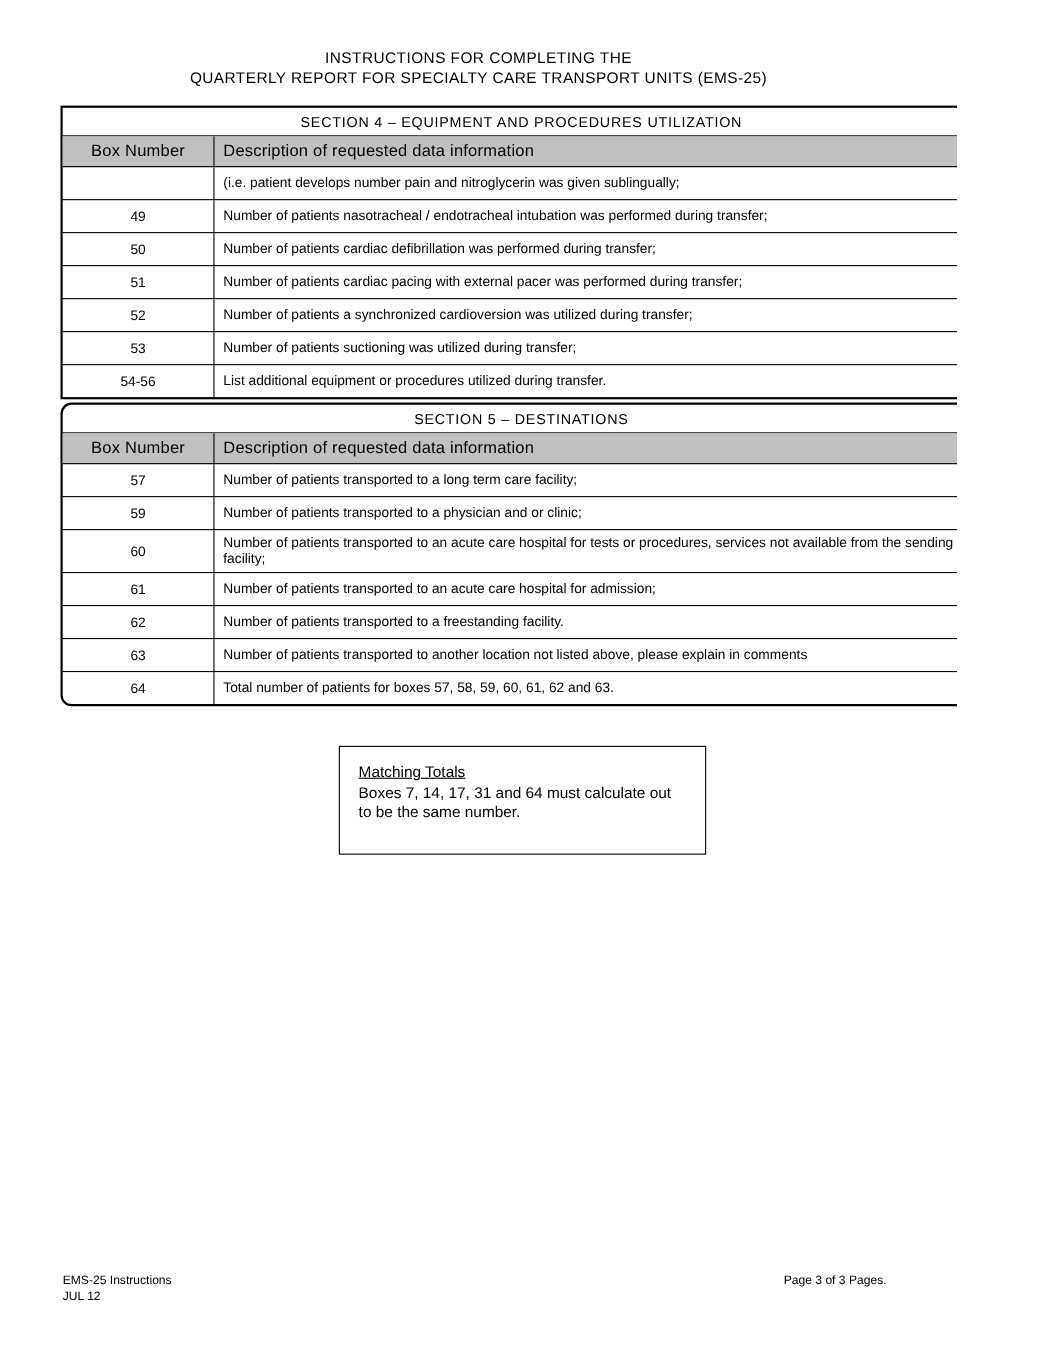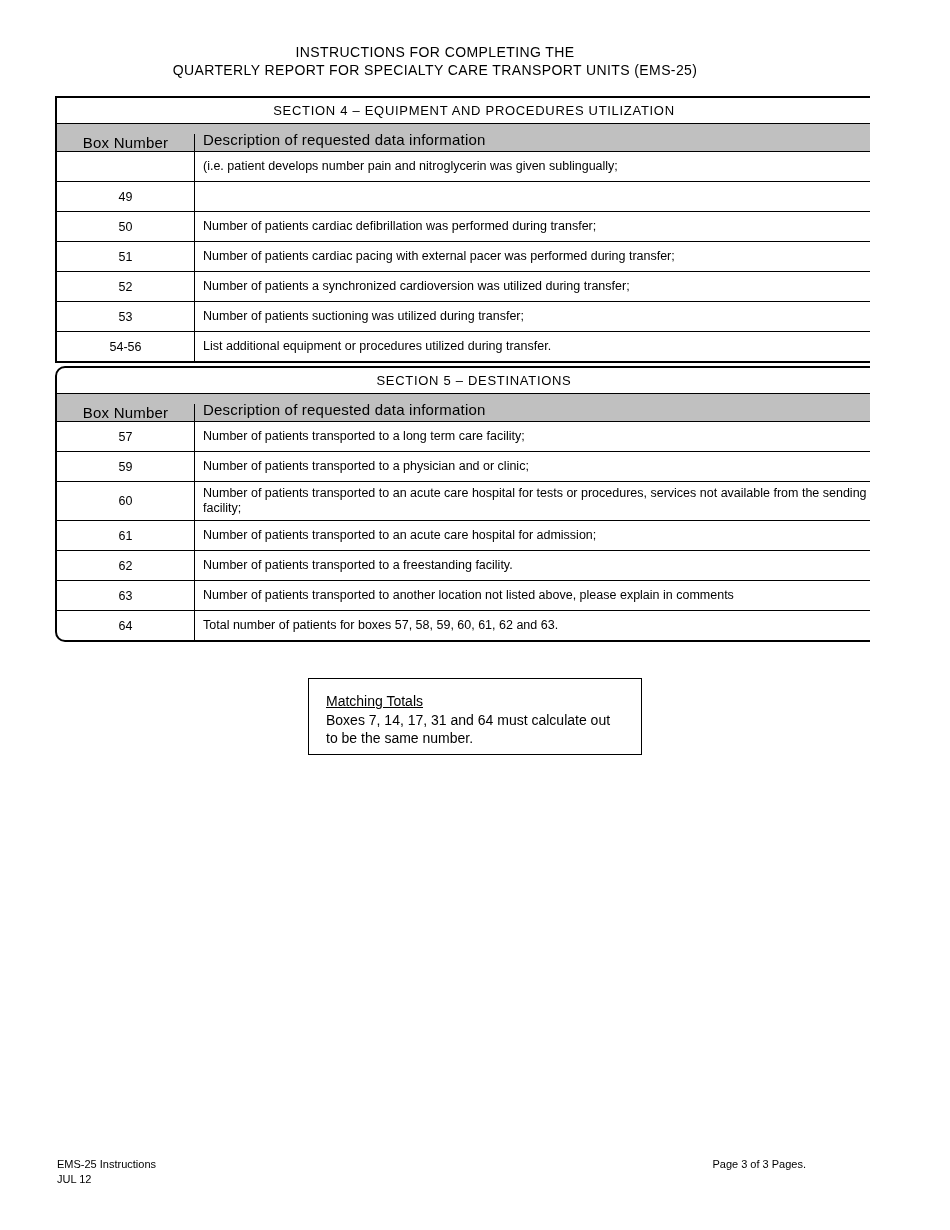--- a/index.html
+++ b/index.html
@@ -41,21 +41,20 @@
     letter-spacing: 0.7px;
     border-bottom: 1px solid #000;
   }
   .col-header-row {
     display: flex;
     min-height: 27px;
     background: #c0c0c0;
     border-bottom: 1px solid #000;
     font-size: 15px;
     letter-spacing: 0.2px;
-    align-items: flex-end;
   }
   .cell { box-sizing: border-box; }
   .box-cell {
     flex: 0 0 138px;
     width: 138px;
     border-right: 1px solid #000;
     display: flex;
     align-items: center;
     justify-content: center;
     text-align: center;
@@ -72,21 +71,21 @@
     min-height: 29px;
     border-bottom: 1px solid #000;
     font-size: 12.5px;
   }
   .rows .data-row:last-child { border-bottom: none; }
   .note-box {
     margin: 36px 0 0 308px;
     width: 334px;
     box-sizing: border-box;
     border: 1px solid #000;
-    padding: 13px 16px 7px 17px;
+    padding: 13px 16px 29px 17px;
     font-size: 14px;
     line-height: 18px;
     background: #fff;
   }
   .note-heading {
     text-decoration: underline;
     margin-bottom: 1px;
   }
   .note-body {
     max-width: 300px;
@@ -125,20 +124,21 @@
       <div class="cell desc-cell col-h">Description of requested data information</div>
     </div>
     <div class="rows">
   <div class="data-row">
     <div class="cell box-cell"></div>
     <div class="cell desc-cell">(i.e. patient develops number pain and nitroglycerin was given sublingually;</div>
   </div>
 
   <div class="data-row">
     <div class="cell box-cell">49</div>
+    <div class="cell desc-cell">Number of patients nasotracheal / endotracheal intubation was performed during transfer;</div>
   </div>
 
   <div class="data-row">
     <div class="cell box-cell">50</div>
     <div class="cell desc-cell">Number of patients cardiac defibrillation was performed during transfer;</div>
   </div>
 
   <div class="data-row">
     <div class="cell box-cell">51</div>
     <div class="cell desc-cell">Number of patients cardiac pacing with external pacer was performed during transfer;</div>

